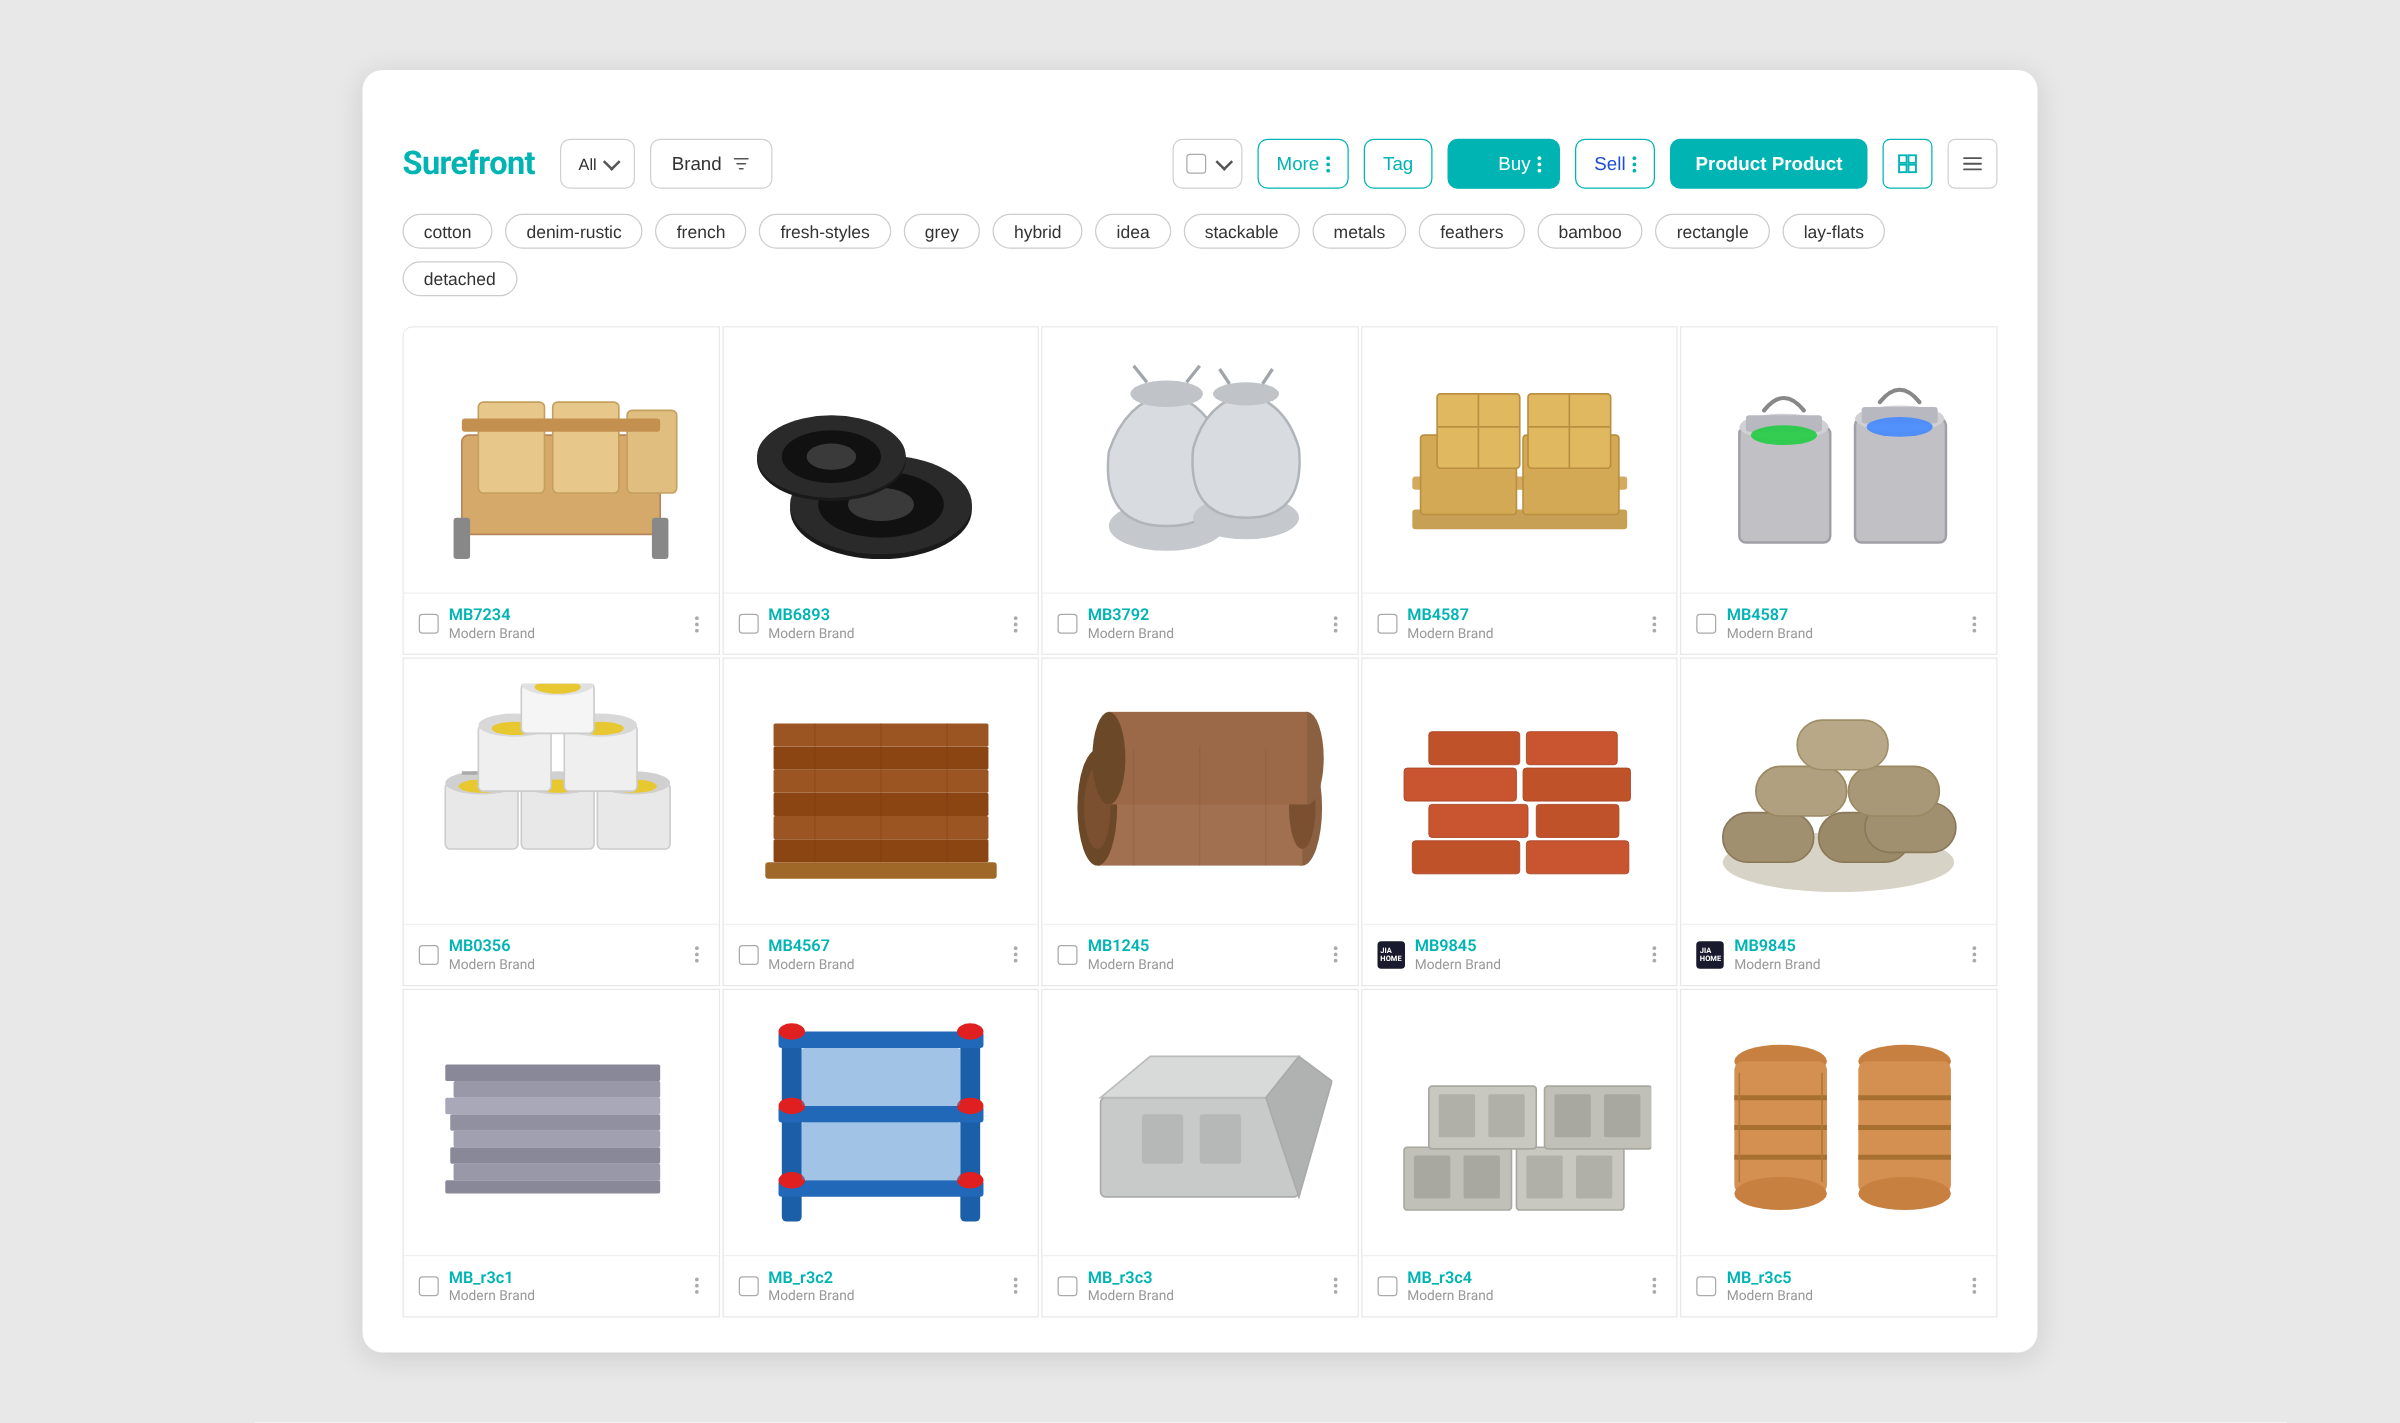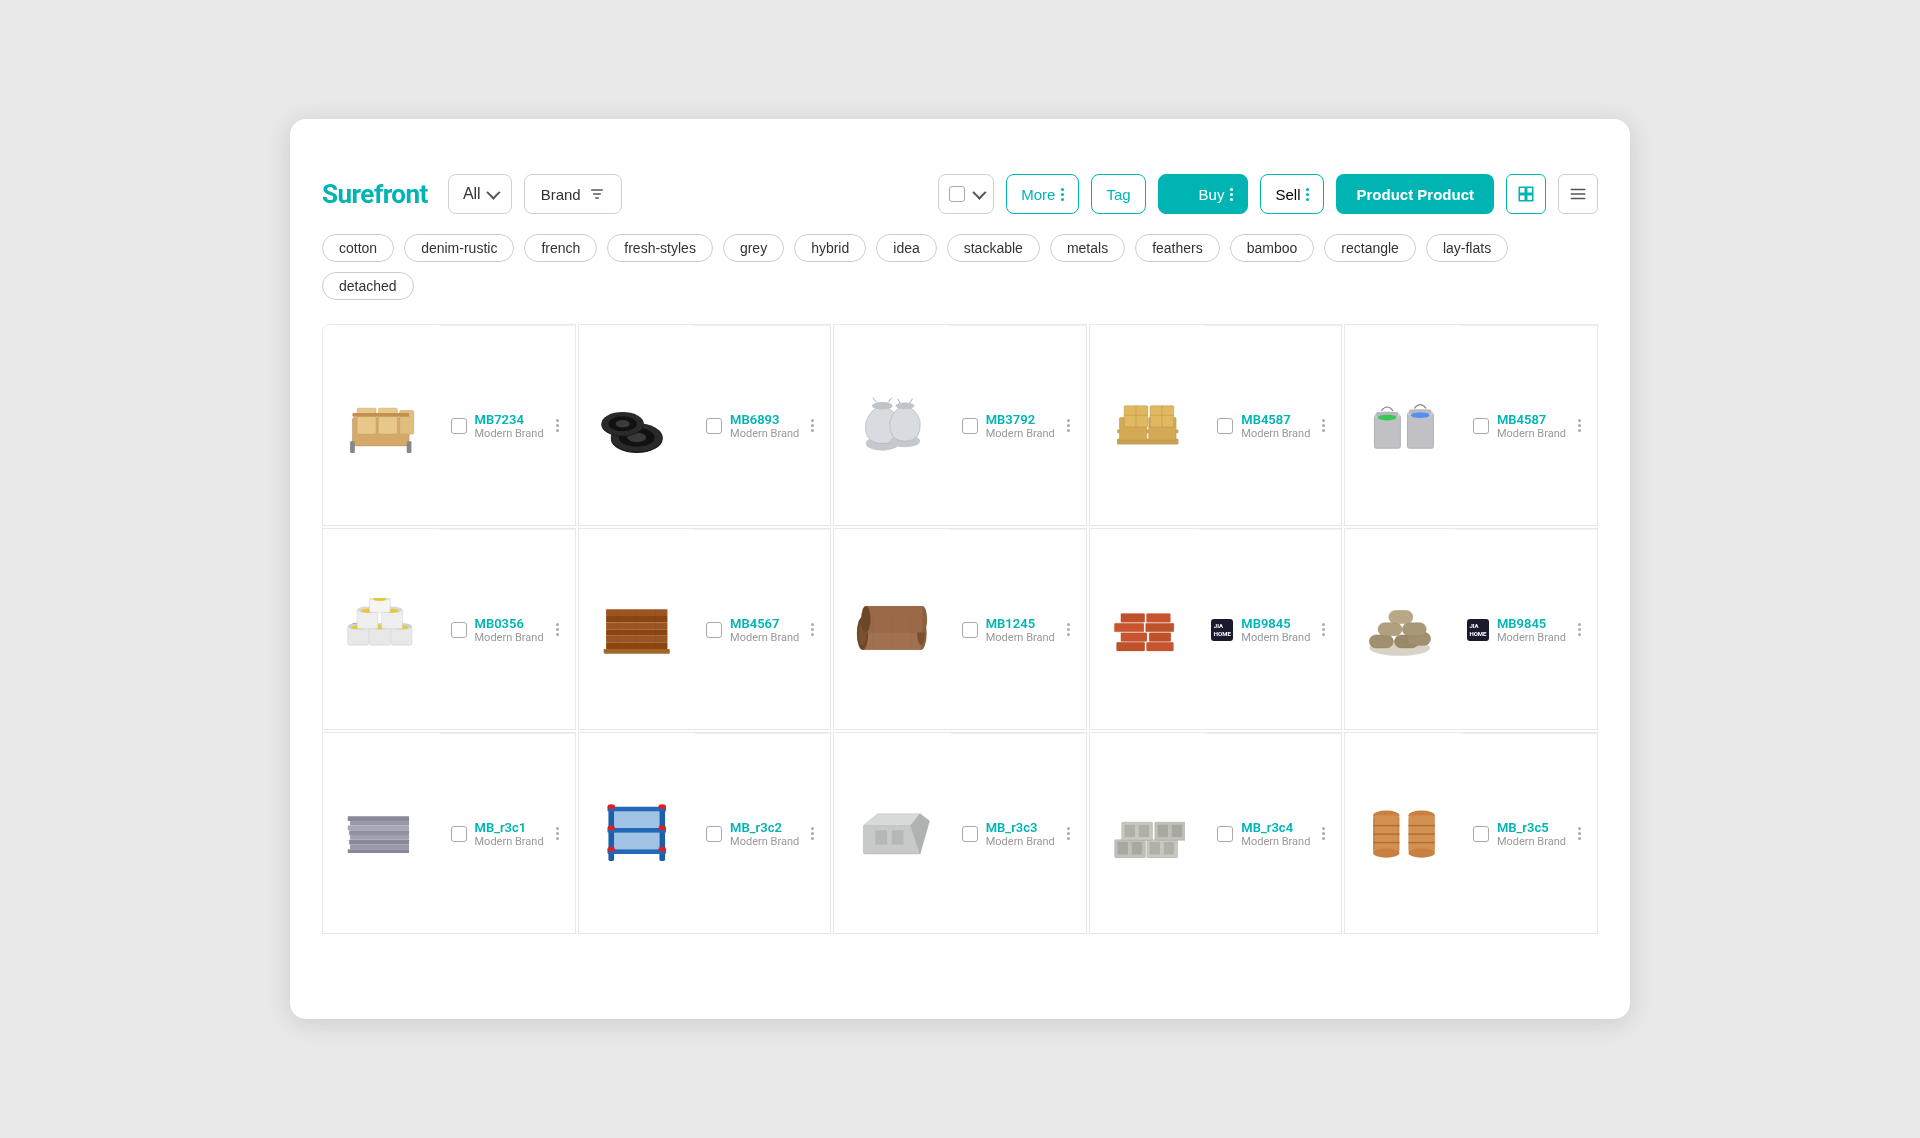--- a/index.html
+++ b/index.html
@@ -67,21 +67,21 @@
     .search-btn svg { width: 18px; height: 18px; fill: #fff; }
     .dropdown-btn {
       display: flex;
       align-items: center;
       gap: 6px;
       border: 1.5px solid #d0d0d0;
       border-radius: 8px;
       background: #fff;
       padding: 0 14px;
       height: 40px;
-      font-size: 16px;
+      font-size: 13px;
       color: #333;
       cursor: pointer;
     }
     .filter-btn {
       display: flex;
       align-items: center;
       gap: 8px;
       border: 1.5px solid #d0d0d0;
       border-radius: 8px;
       background: #fff;
@@ -118,21 +118,21 @@
       font-weight: 500;
     }
     .header-action-btn.buy {
       background: #00b4b4;
       color: #fff;
       border-color: #00b4b4;
       padding-left: 40px;
     }
     .header-action-btn.sell {
       border-color: #00b4b4;
-      color: #000000;
+      color: #1d4ed8;
       background: #fff;
     }
     .create-btn {
       background: #00b4b4;
       color: #fff;
       border: none;
       border-radius: 8px;
       padding: 0 20px;
       height: 40px;
       font-size: 15px;
@@ -174,21 +174,21 @@
     .product-grid {
       display: grid;
       grid-template-columns: repeat(5, 1fr);
       gap: 2px;
     }
     .product-card {
       border: 1px solid #e8e8e8;
       border-radius: 0;
       background: #fff;
       display: flex;
-      flex-direction: row;
+      flex-direction: column;
       overflow: hidden;
       position: relative;
     }
     .product-card:first-child { border-radius: 8px 0 0 0; }
     .product-image-area {
       flex: 1;
       display: flex;
       align-items: center;
       justify-content: center;
       padding: 20px;

